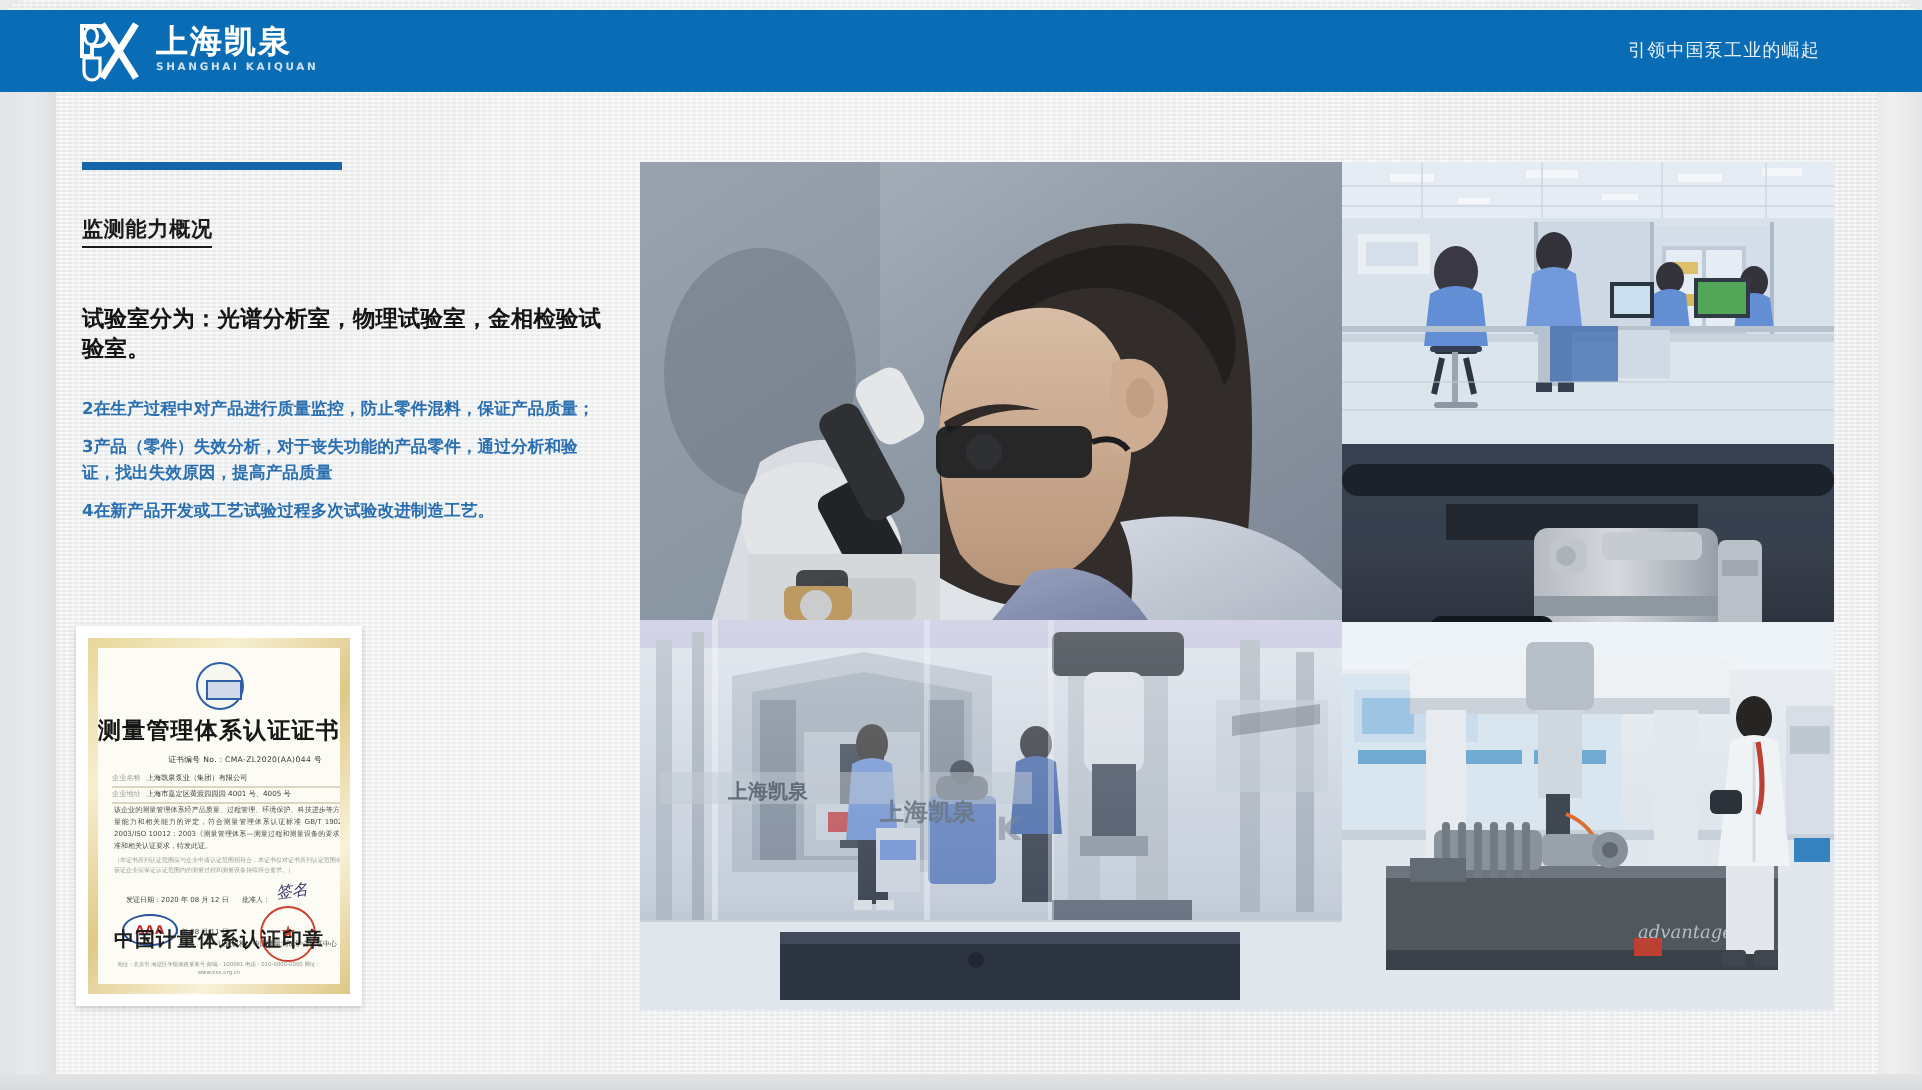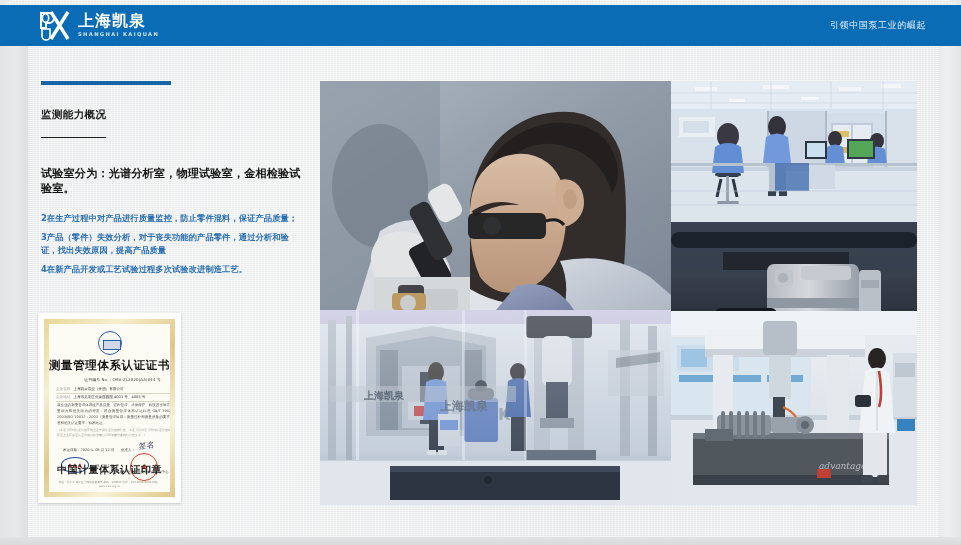--- a/index.html
+++ b/index.html
@@ -55,42 +55,42 @@
   .logo-cn {
     color:#ffffff; font-size:16px; font-weight:700; letter-spacing:1px;
     font-family:"DejaVu Sans","Liberation Sans",sans-serif;
   }
   .logo-en {
     color:#cfe2f2; font-size:5.2px; font-weight:700; letter-spacing:1.35px;
     margin-top:3px;
     font-family:"DejaVu Sans","Liberation Sans",sans-serif;
   }
   .topbar-slogan {
-    position:absolute; right:35px; top:14px;
+    position:absolute; right:51px; top:14px;
     color:#e8f1f9; font-size:9px; letter-spacing:.6px;
   }
 
   
   .left-col { position:absolute; left:41px; top:76px; width:268px; }
 
   .page-title {
     font-size: 21px; font-weight: 700; color:#1a1a1a;
     letter-spacing: 1px; line-height:1.1;
     font-family:"DejaVu Sans","Liberation Sans",sans-serif;
   }
   .title-rule {
     margin-top: 5px;
     width: 130px; height: 4px; background:#1565a8;
   }
 
   .sec-head {
     margin-top: 23px;
     font-size: 10.5px; font-weight: 700; color:#1b1b1b;
     border-bottom: 1.3px solid #1b1b1b;
-    display:inline-block; padding-bottom:15px; letter-spacing:.4px;
+    display:inline-block; padding-bottom:1px; letter-spacing:.4px;
   }
   .body-para {
     margin-top: 6px;
     font-size: 11.2px; line-height: 17.5px;
     color:#141414; font-weight:600;
     text-align: justify; letter-spacing:.1px;
     width: 262px;
   }
   .lab-line {
     margin-top: 28px;

